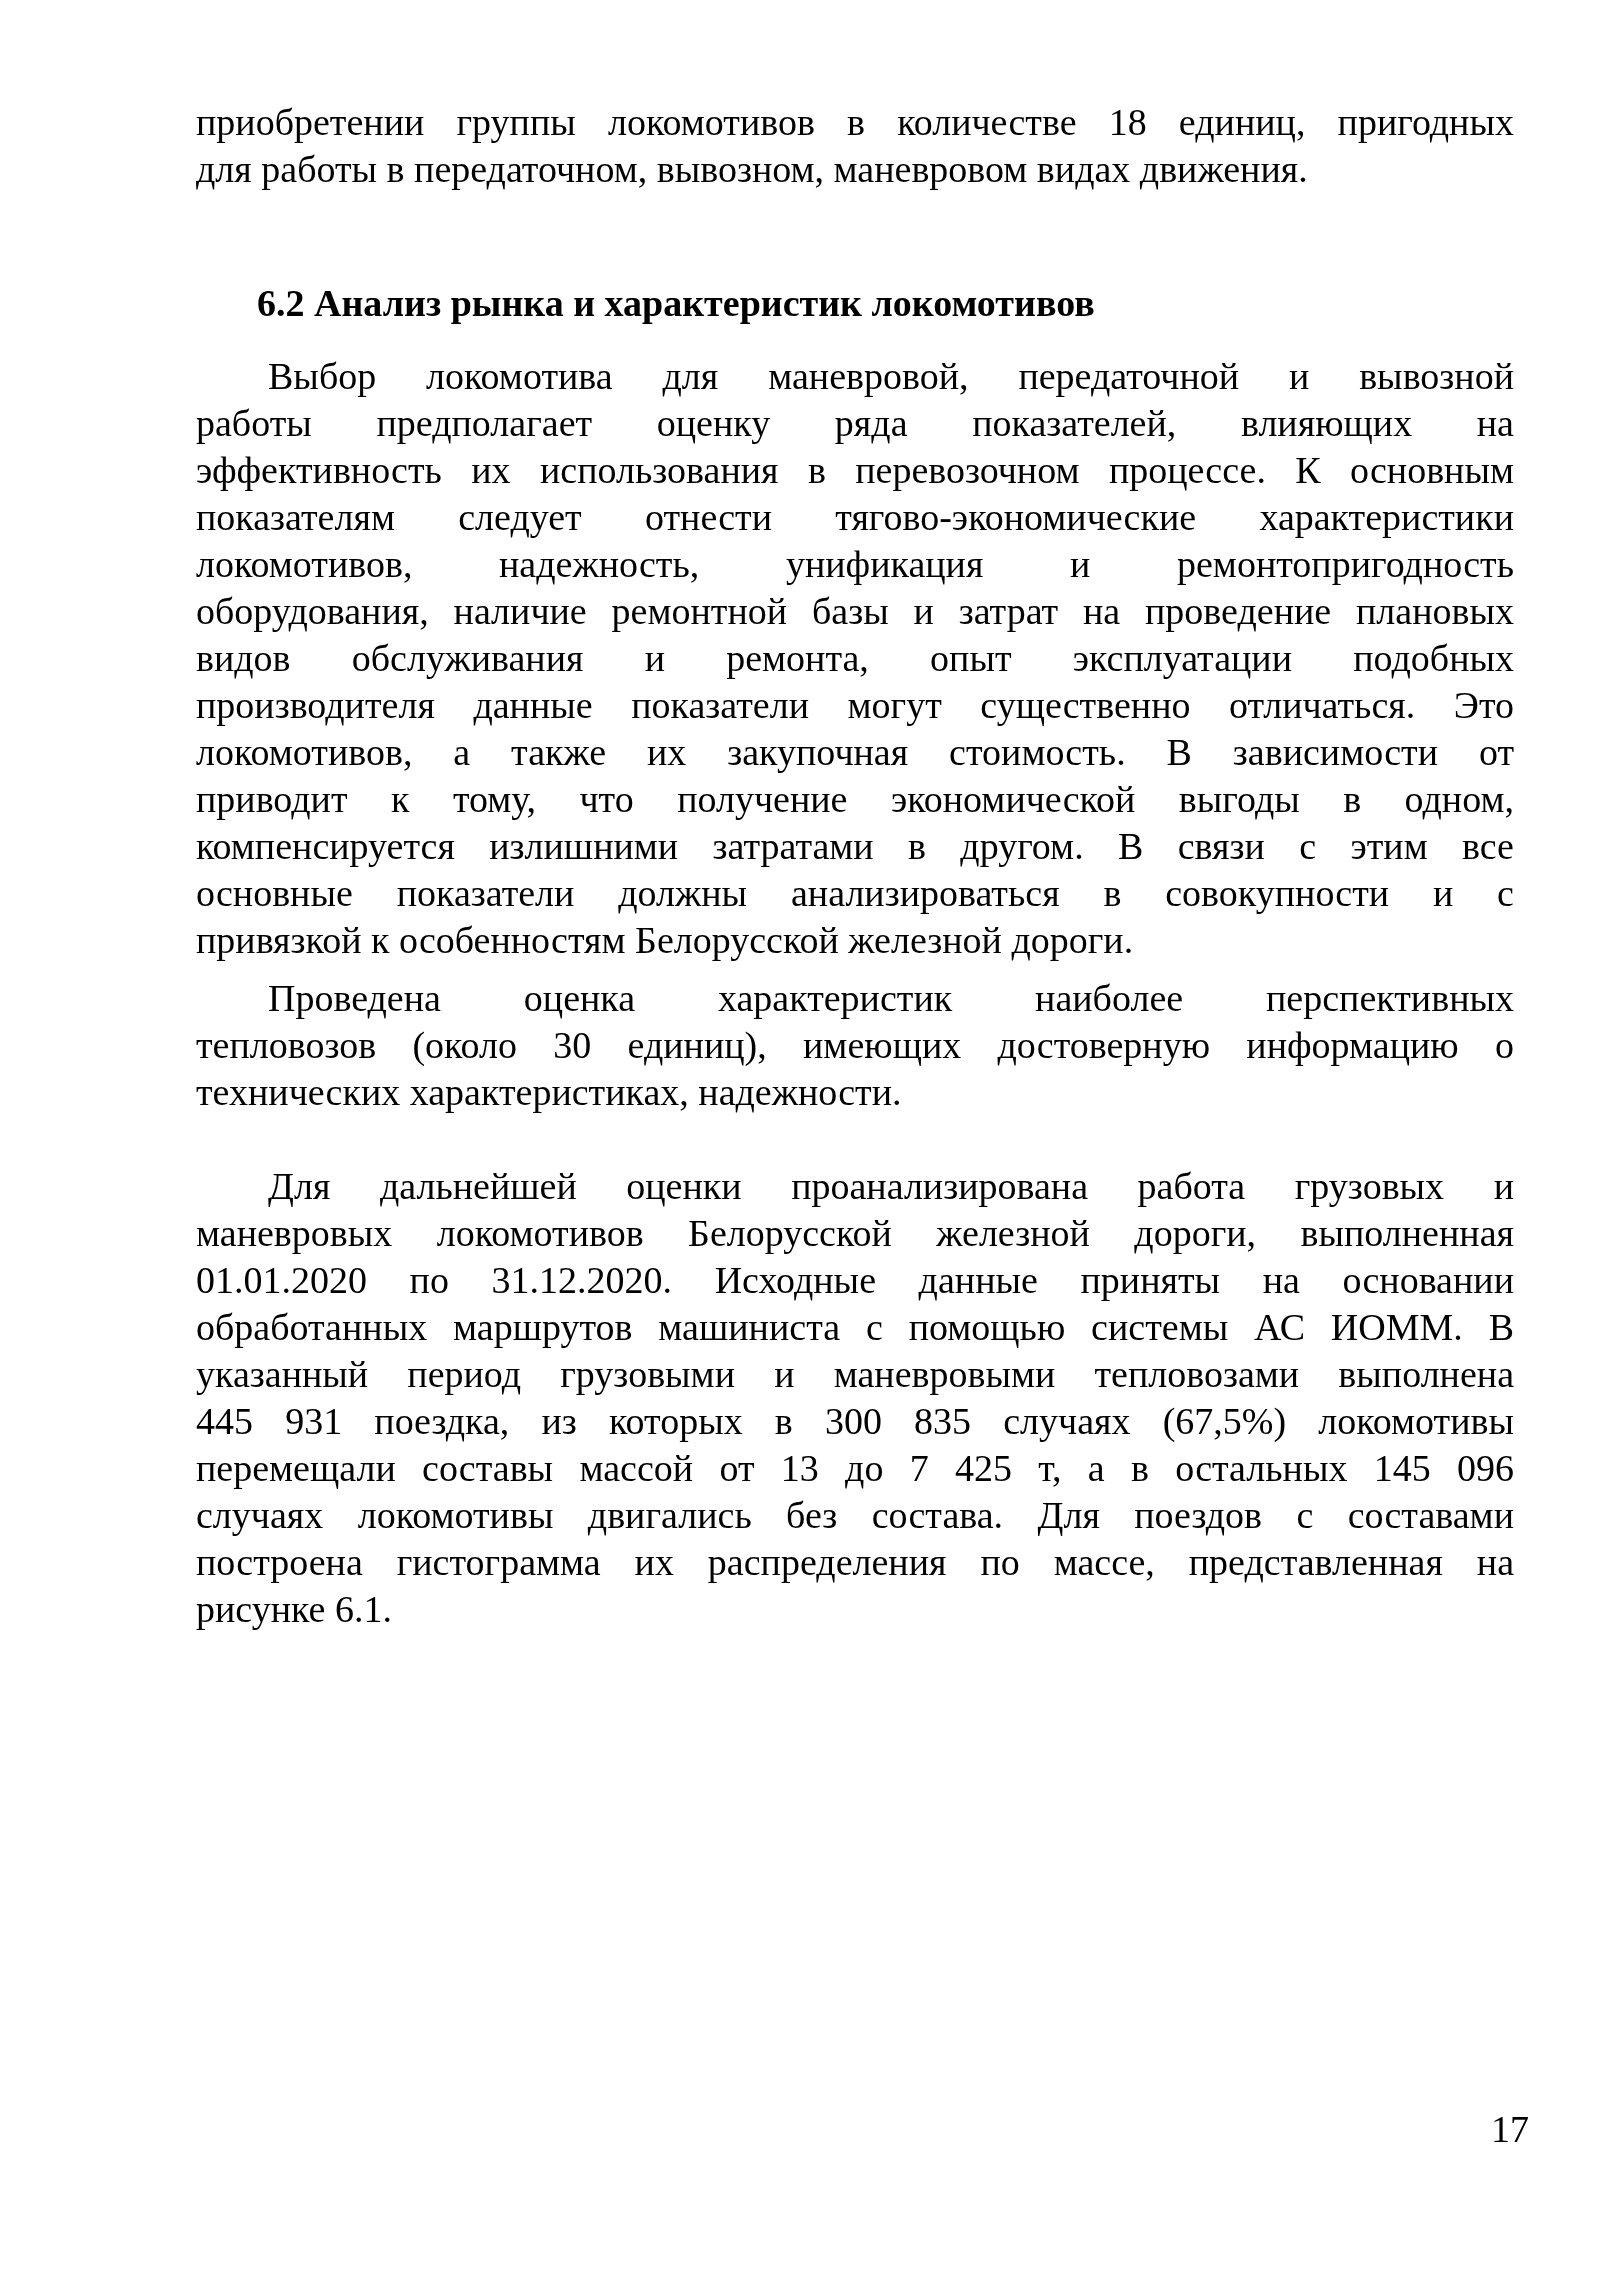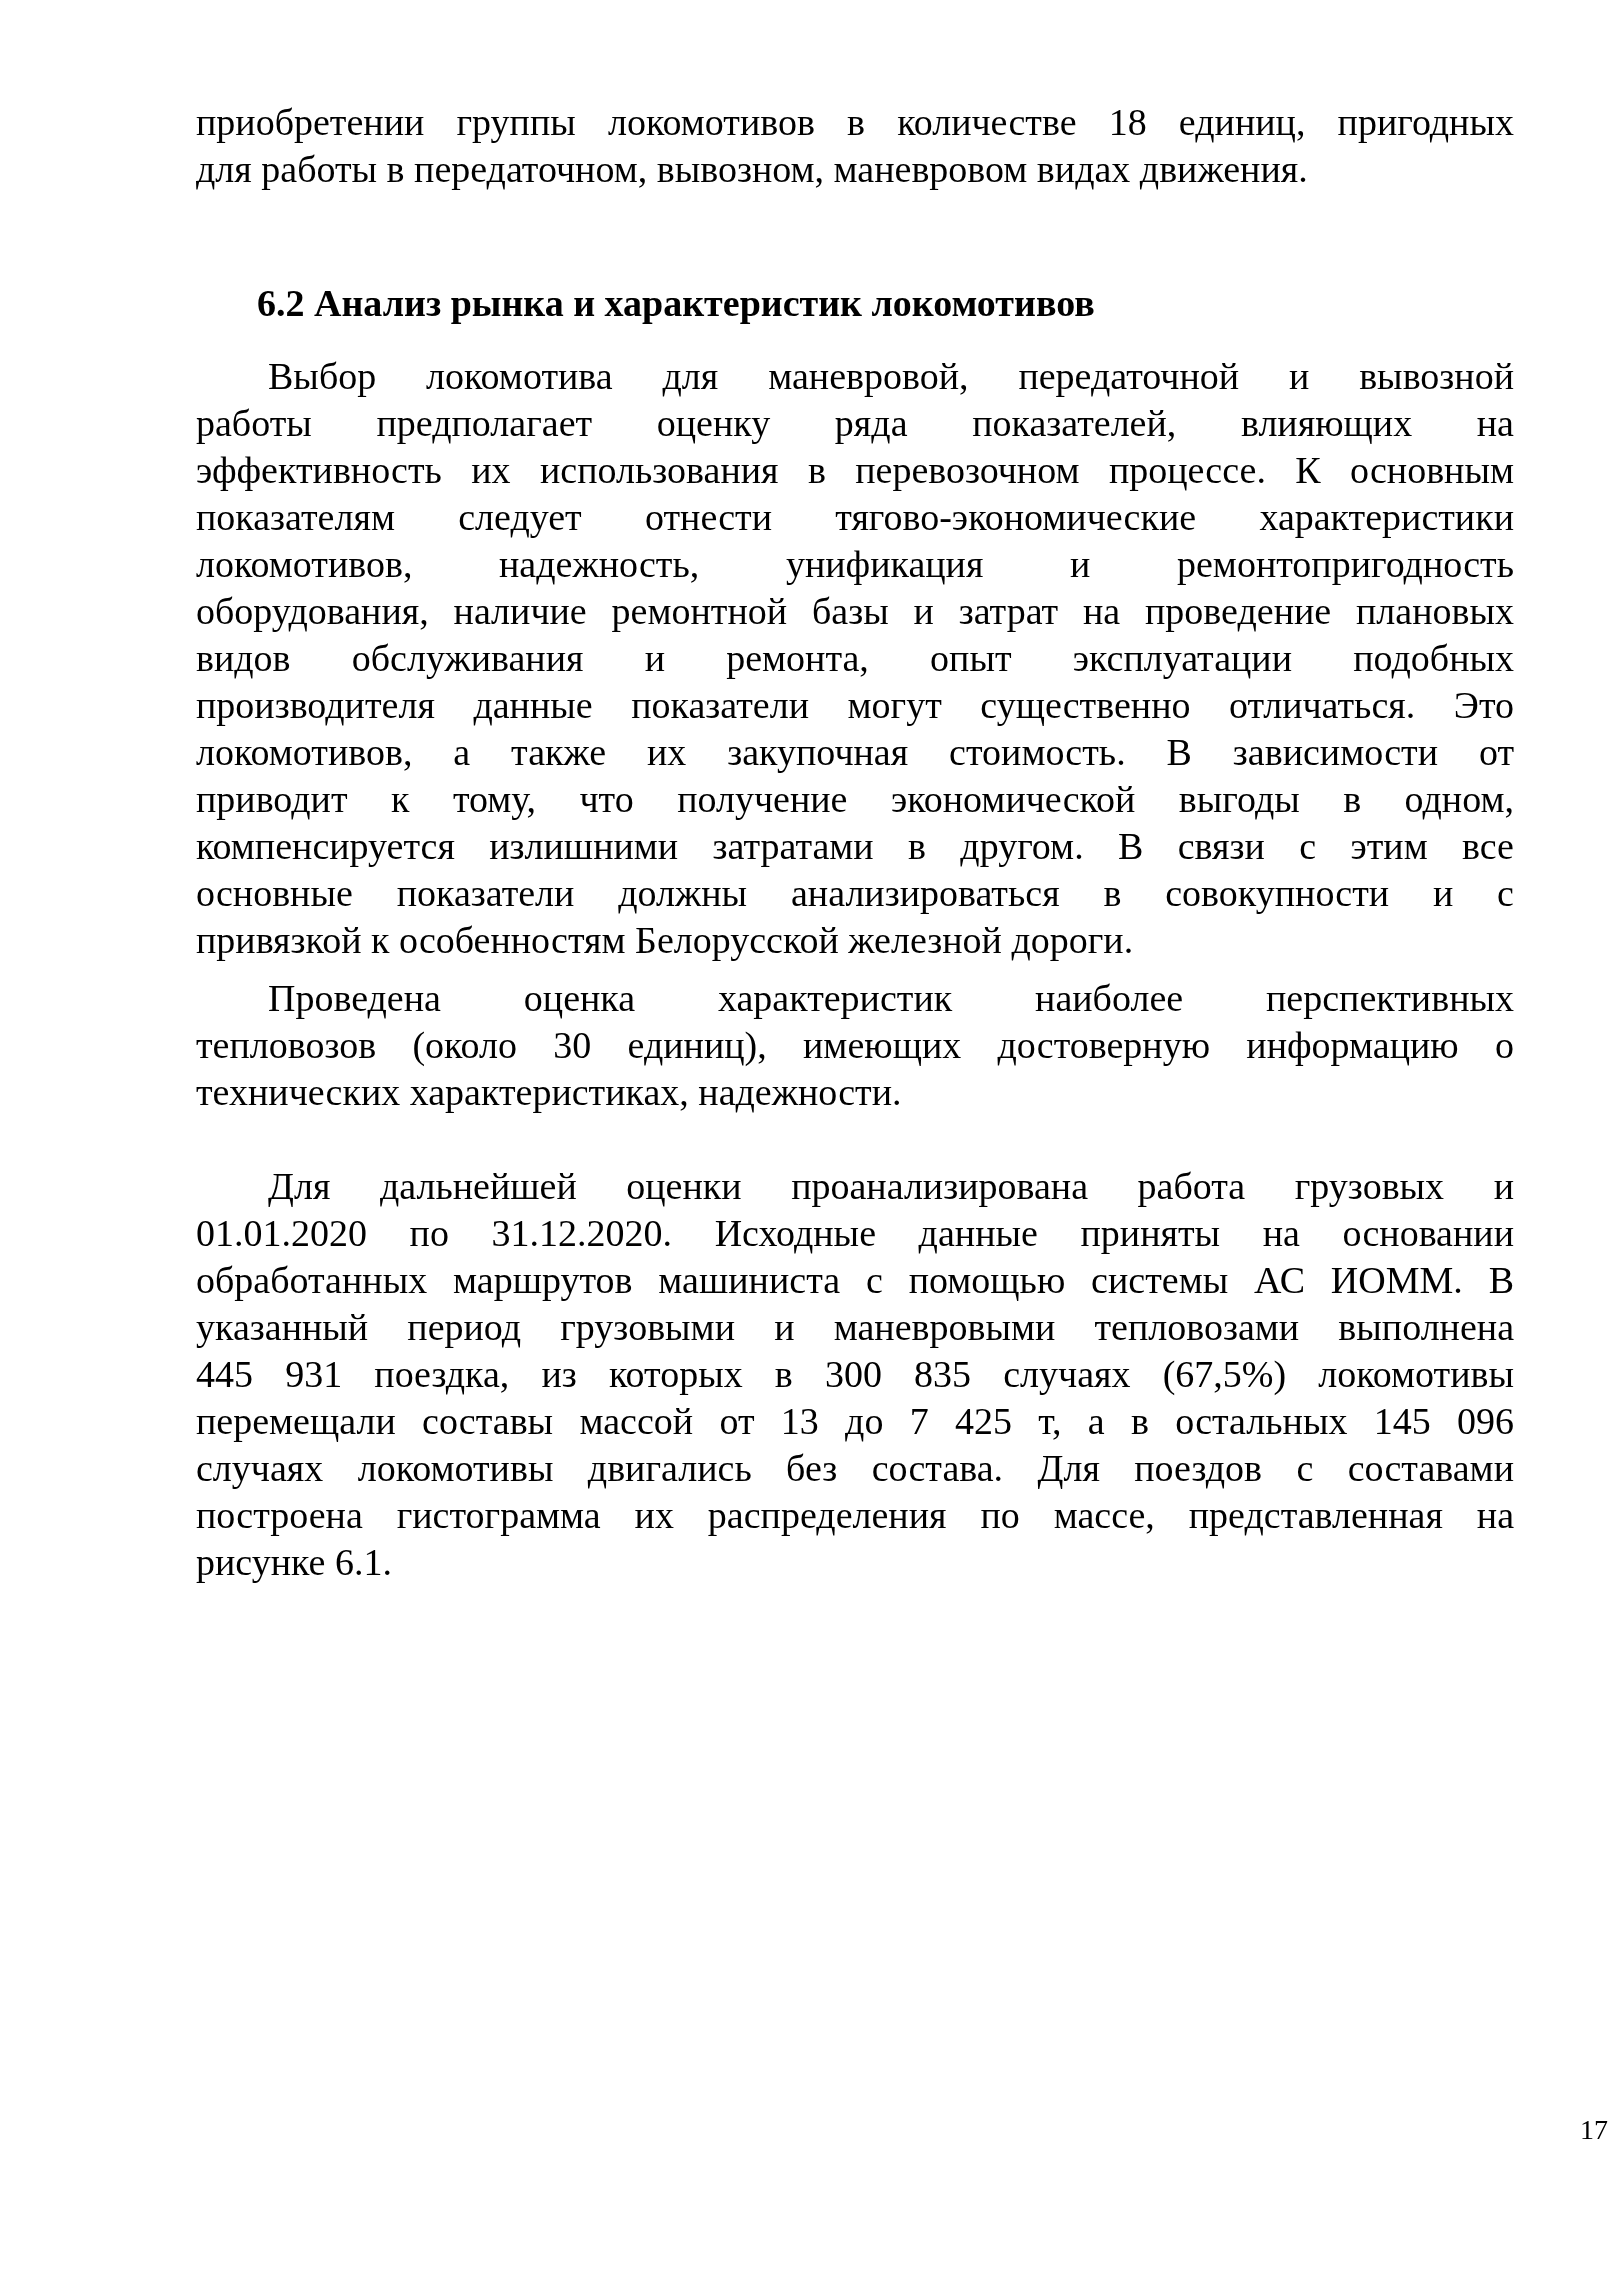--- a/index.html
+++ b/index.html
@@ -48,23 +48,23 @@
     line-height: 47px;
     font-weight: bold;
     text-indent: 72px;
     text-align: left;
   }
   .gap-before {
     margin-top: 47px;
   }
   .page-number {
     position: absolute;
-    left: 1580px;
+    left: 1491px;
     top: 2106px;
-    font-size: 28px;
+    font-size: 38px;
     line-height: 47px;
   }
 </style>
 </head>
 <body>
 
 <div class="page">
   <div class="content">
 
     <p class="para no-indent">
@@ -91,20 +91,21 @@
     </p>
 
     <p class="para">
       <span class="line">Проведена оценка характеристик наиболее перспективных</span>
       <span class="line">тепловозов (около 30 единиц), имеющих достоверную информацию о</span>
       <span class="line last">технических характеристиках, надежности.</span>
     </p>
 
     <p class="para gap-before">
       <span class="line">Для дальнейшей оценки проанализирована работа грузовых и</span>
+      <span class="line">маневровых локомотивов Белорусской железной дороги, выполненная</span>
       <span class="line">01.01.2020 по 31.12.2020. Исходные данные приняты на основании</span>
       <span class="line">обработанных маршрутов машиниста с помощью системы АС ИОММ. В</span>
       <span class="line">указанный период грузовыми и маневровыми тепловозами выполнена</span>
       <span class="line">445&nbsp;931 поездка, из которых в 300&nbsp;835 случаях (67,5%) локомотивы</span>
       <span class="line">перемещали составы массой от 13 до 7&nbsp;425 т, а в остальных 145&nbsp;096</span>
       <span class="line">случаях локомотивы двигались без состава. Для поездов с составами</span>
       <span class="line">построена гистограмма их распределения по массе, представленная на</span>
       <span class="line last">рисунке 6.1.</span>
     </p>
 

